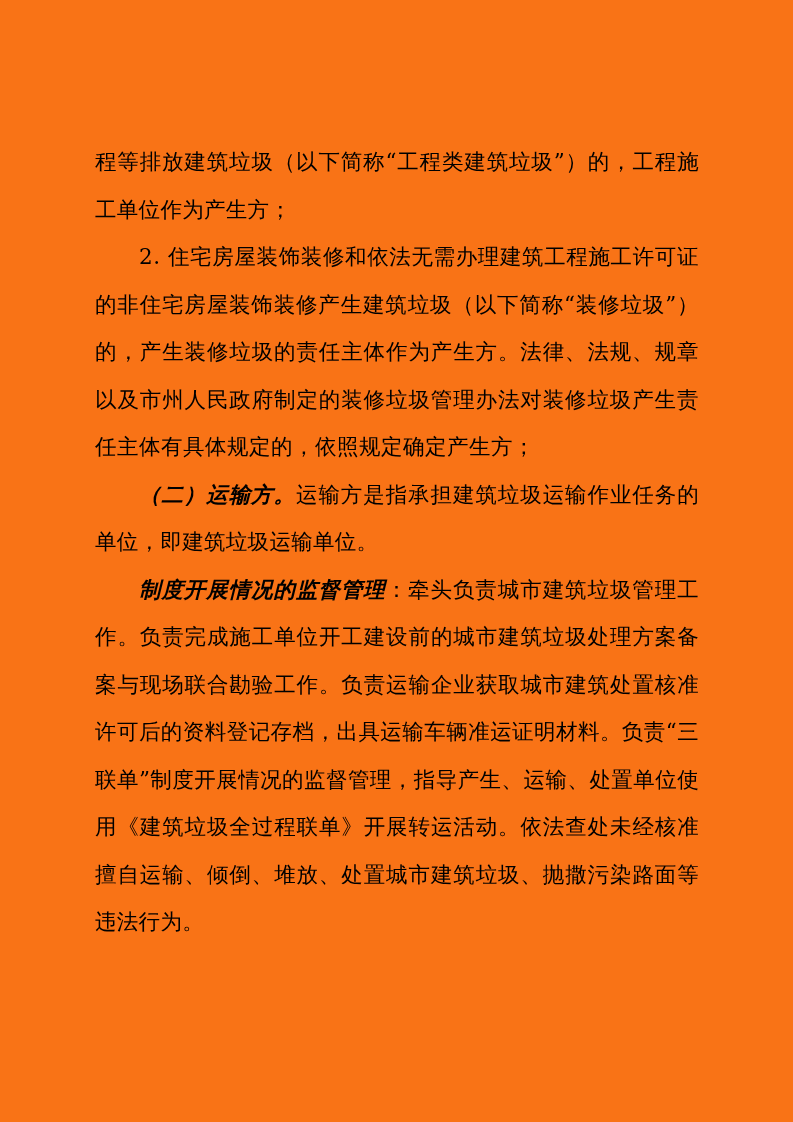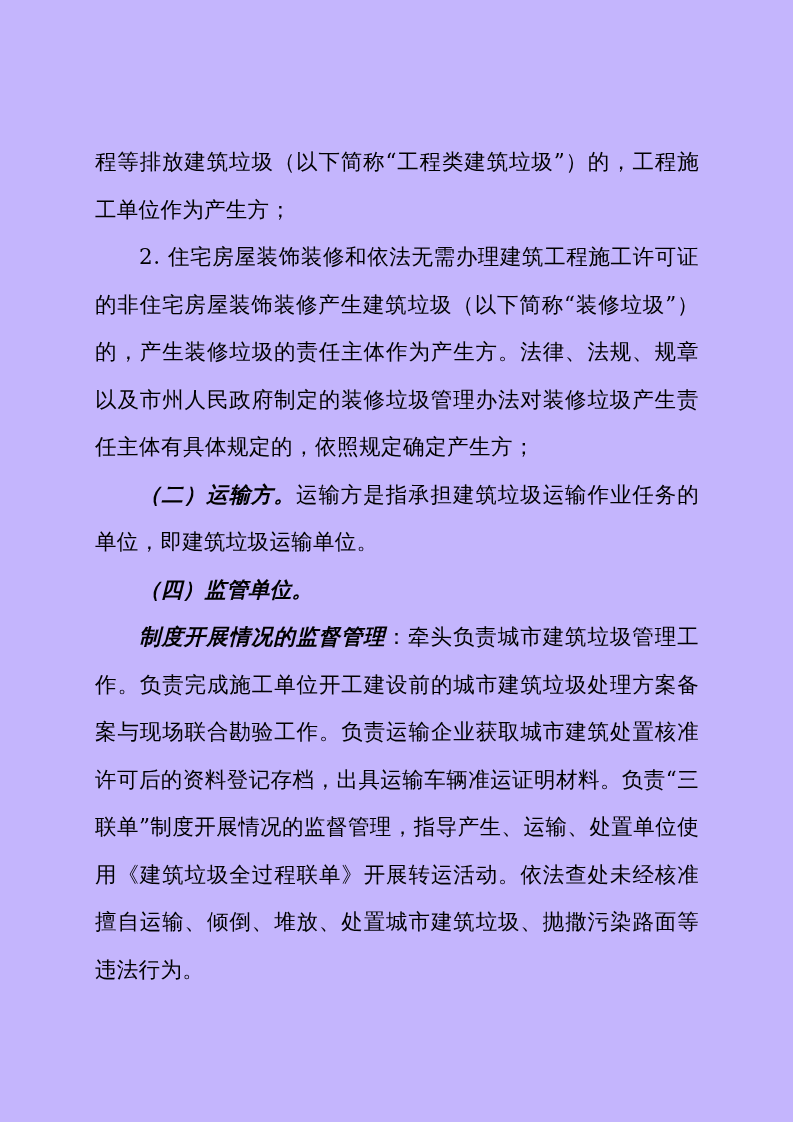--- a/index.html
+++ b/index.html
@@ -11,21 +11,21 @@
     width: 793px;
     height: 1122px;
     font-family: "DejaVu Serif", "Liberation Serif", serif;
     color: #000000;
     overflow: hidden;
   }
   .page {
     position: relative;
     width: 793px;
     height: 1122px;
-    background: #c4b5fd;
+    background: #f97316;
     box-sizing: border-box;
     padding: 138px 95px 0 95px;
   }
   .doc-body {
     width: 604px;
   }
   p.para {
     margin: 0;
     font-size: 21.5px;
     line-height: 47.5px;
@@ -55,18 +55,17 @@
   <div class="doc-body">
 
     <p class="para indent1"><span>程等排放建筑垃圾（以下简称“工程类建筑垃圾”）的，工程施工单位作为产生方；</span></p>
 
     <p class="para indent2"><span class="num-label">2.  住宅房屋装饰装修和依法无需办理建筑工程施工许可证的非住宅房屋装饰装修产生建筑垃圾（以下简称“装修垃圾”）的，产生装修垃圾的责任主体作为产生方。法律、法规、规章以及市州人民政府制定的装修垃圾管理办法对装修垃圾产生责任主体有具体规定的，依照规定确定产生方；</span></p>
 
 
     <p class="para indent2"><span class="lead-bold">（二）运输方。</span><span>运输方是指承担建筑垃圾运输作业任务的单位，即建筑垃圾运输单位。</span></p>
 
 
-    <p class="para indent2"><span class="lead-bold">（四）监管单位。</span></p>
 
     <p class="para indent2"><span class="lead-bold">制度开展情况的监督管理</span><span>：牵头负责城市建筑垃圾管理工作。负责完成施工单位开工建设前的城市建筑垃圾处理方案备案与现场联合勘验工作。负责运输企业获取城市建筑处置核准许可后的资料登记存档，出具运输车辆准运证明材料。负责“三联单”制度开展情况的监督管理，指导产生、运输、处置单位使用《建筑垃圾全过程联单》开展转运活动。依法查处未经核准擅自运输、倾倒、堆放、处置城市建筑垃圾、抛撒污染路面等违法行为。</span></p>
 
   </div>
 </div>
 
 </body></html>

